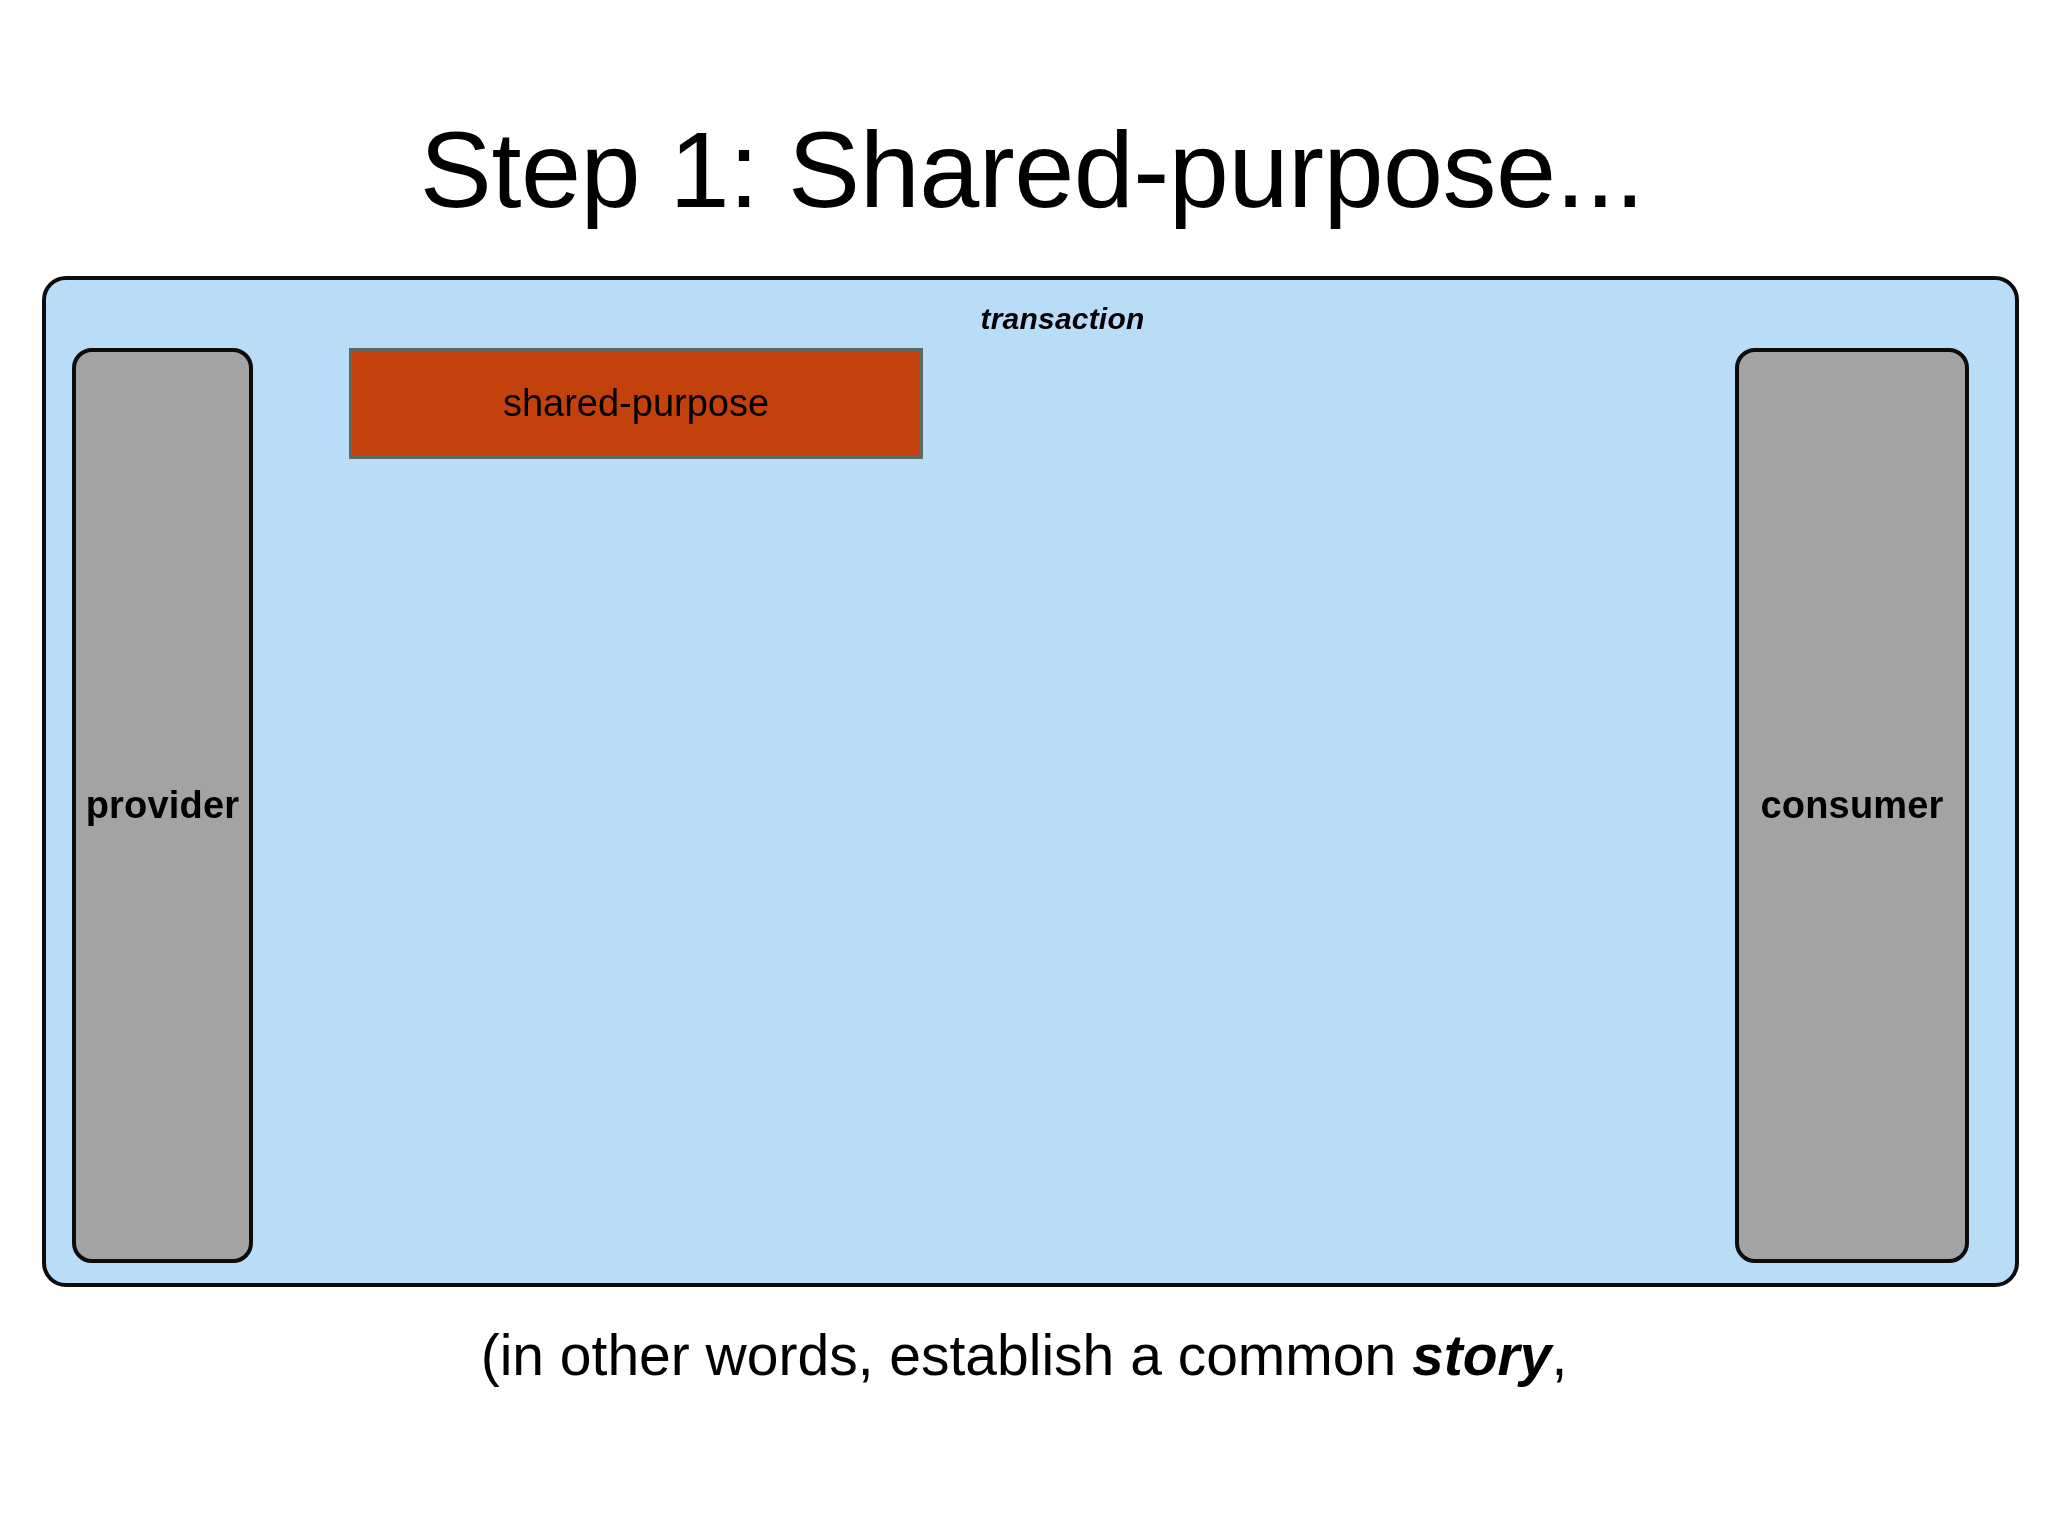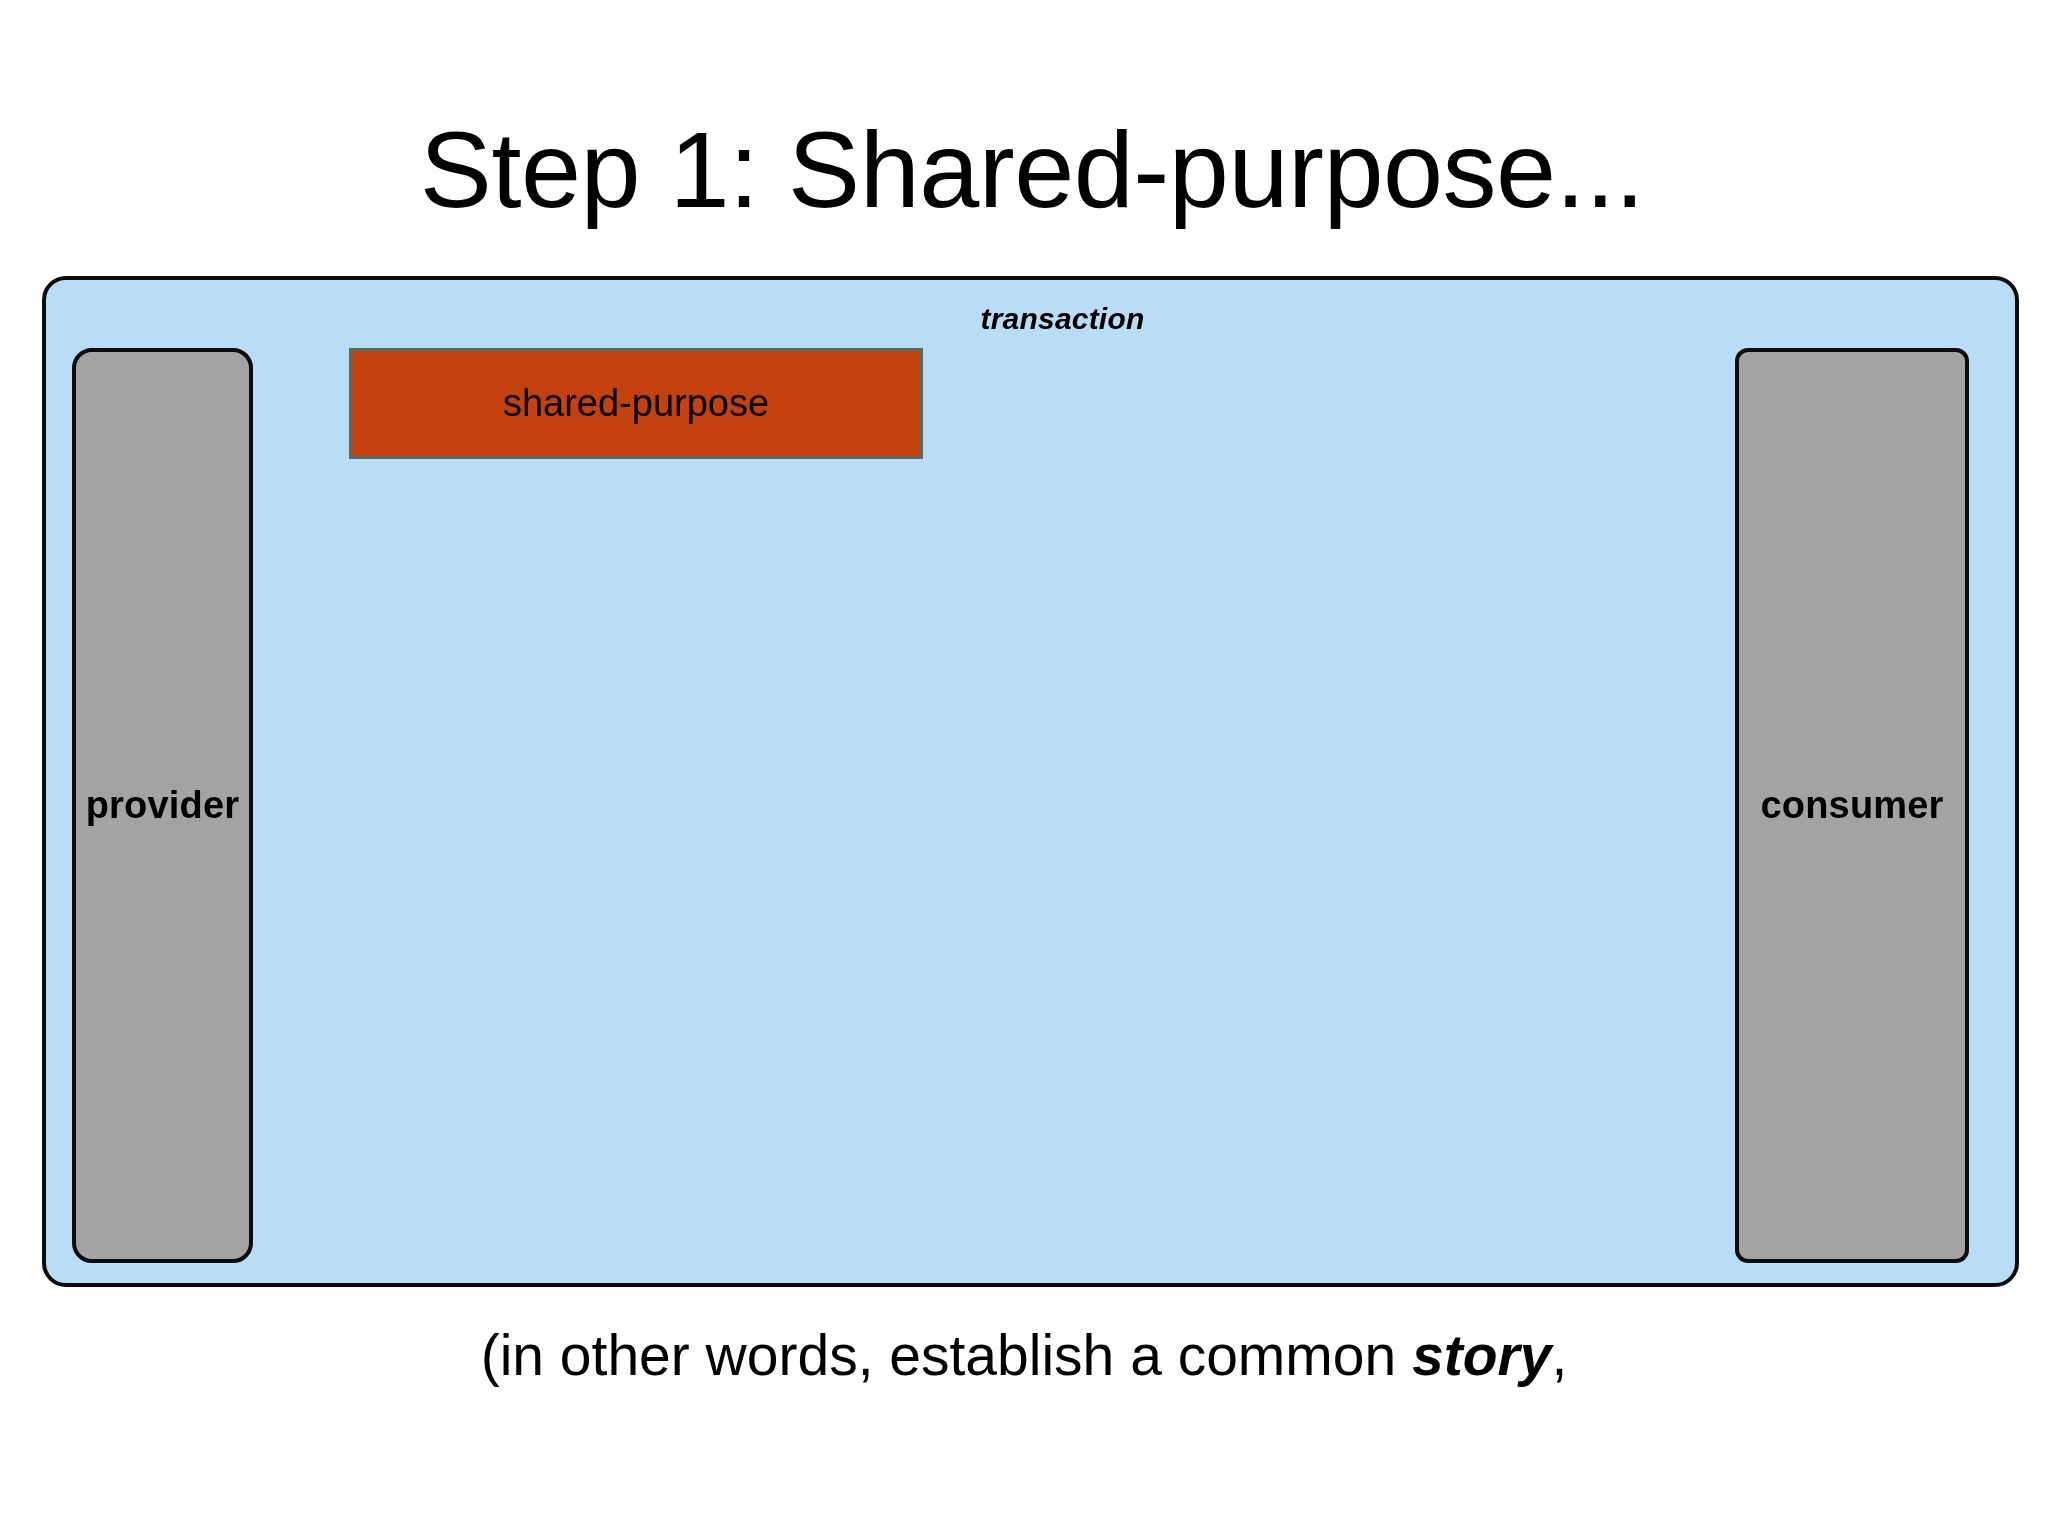--- a/index.html
+++ b/index.html
@@ -76,21 +76,20 @@
     white-space: nowrap;
     letter-spacing: 0.2px;
   }
   #provider-lane {
     left: 26px;
     width: 181px;
   }
   #consumer-lane {
     left: 1689px;
     width: 234px;
-    border-radius: 13px;
   }
 
   
   #shared-purpose-box {
     position: absolute;
     left: 303px;
     top: 68px;
     width: 574px;
     height: 111px;
     box-sizing: border-box;

